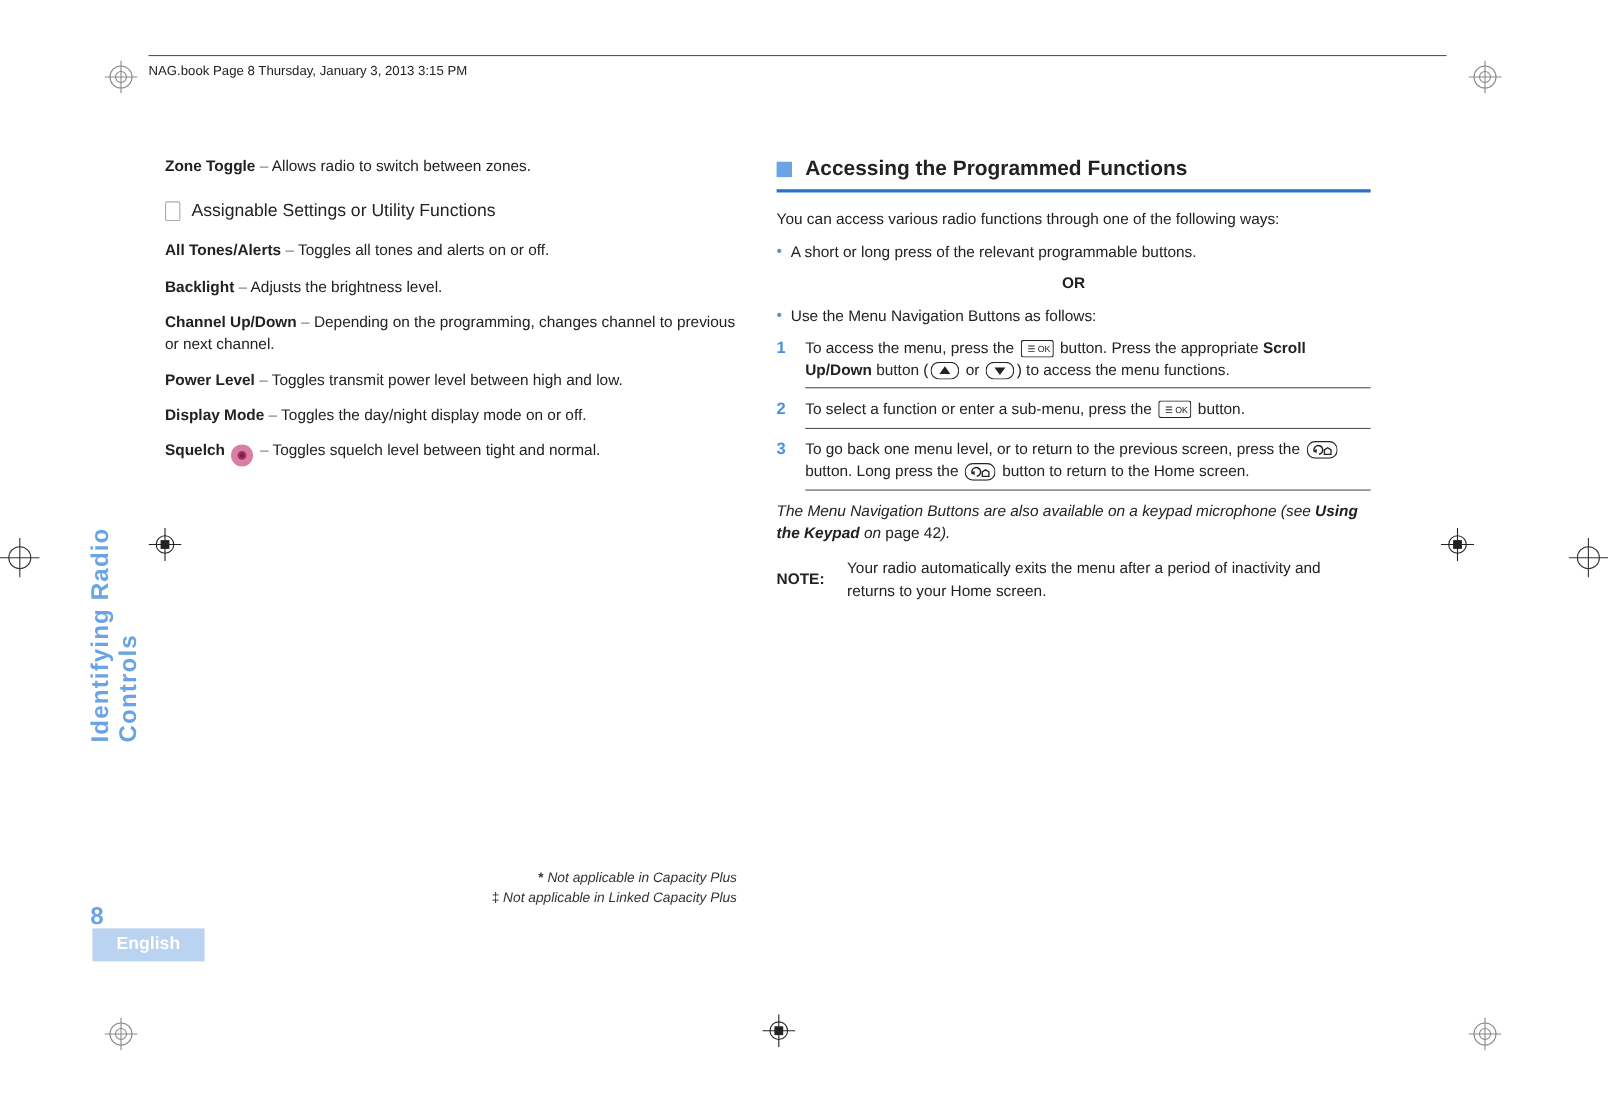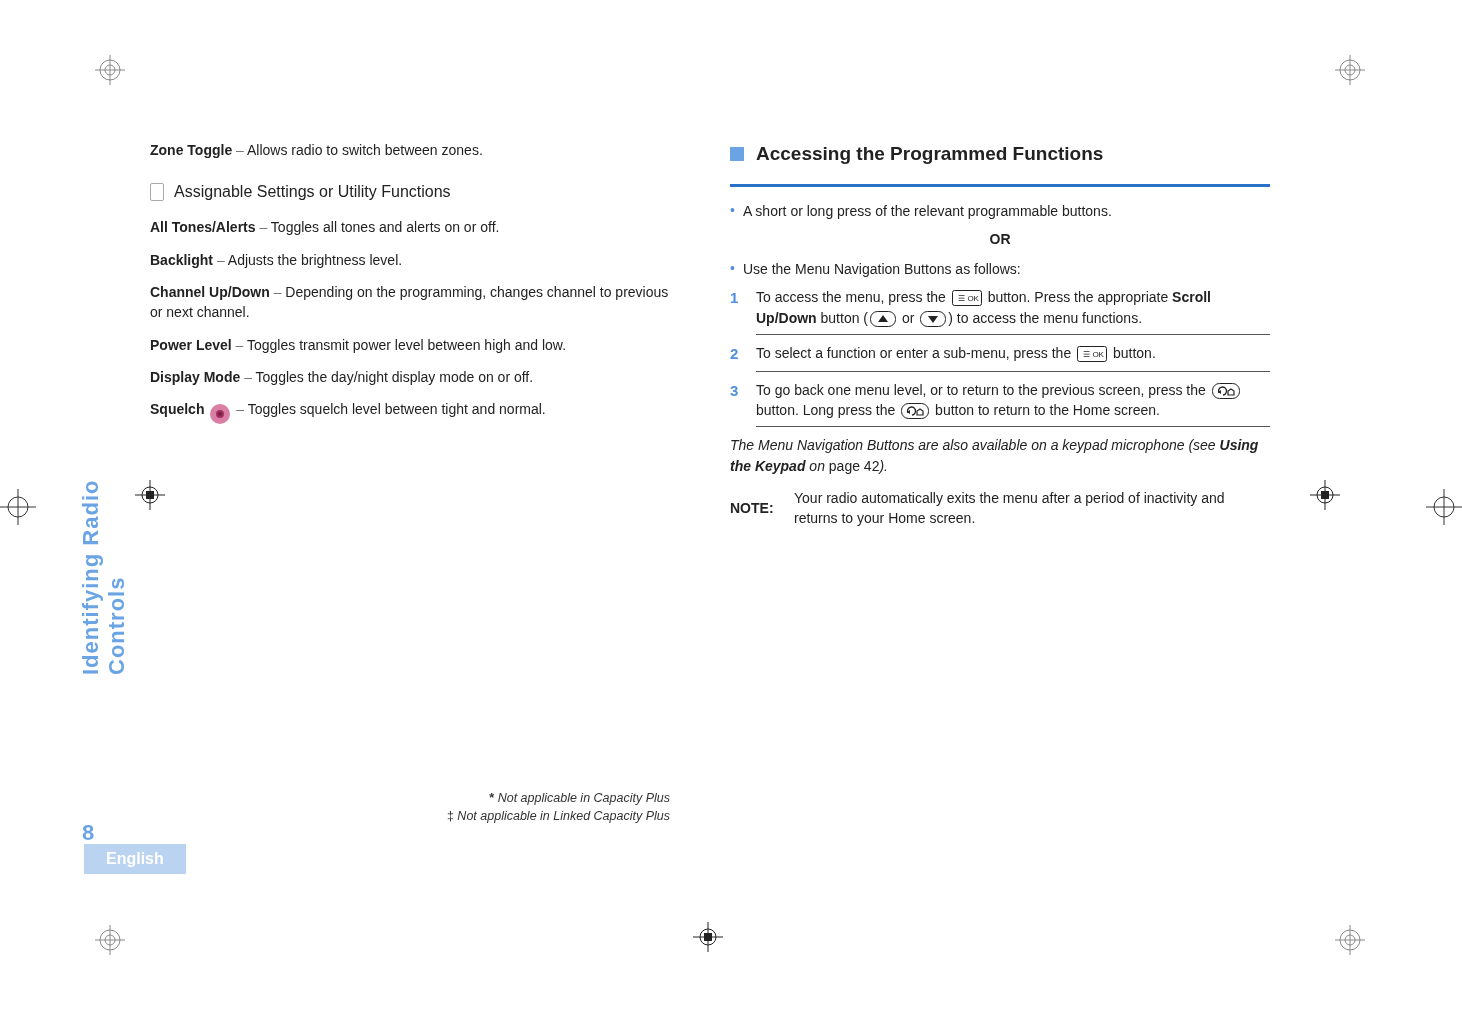--- a/index.html
+++ b/index.html
@@ -88,21 +88,21 @@
     font-size: 16px;
     padding: 6px 22px;
   }
 
   .columns {
     position: absolute;
     top: 90px;
     left: 60px;
     width: 1160px;
     display: flex;
-    gap: 60px;
+    gap: 36px;
   }
   .col { width: 520px; line-height: 1.45; }
   .col2 { width: 540px; }
 
   .entry { margin-bottom: 12px; }
   .entry .term { font-weight: bold; }
   .entry .dash { color: #777; }
   .entry .desc { color: #222; }
 
   .subsection {
@@ -117,21 +117,21 @@
     border: 1px solid #aaa;
     border-radius: 2px;
     position: relative;
   }
   .subsection .title { font-weight: normal; font-size: 16px; }
 
   .section-head {
     display: flex;
     align-items: center;
     gap: 12px;
-    margin-bottom: 16px;
+    margin-bottom: 4px;
   }
   .section-head .sq {
     width: 14px;
     height: 14px;
     background: #6aa4e4;
   }
   .section-head .title {
     font-weight: bold;
     font-size: 19px;
   }
@@ -264,20 +264,23 @@
   </div>
   <div class="reg-mark reg-bottom" style="bottom:5px;">
     <svg width="30" height="30">
         <circle cx="15" cy="15" r="8" fill="none" stroke="#222"></circle>
         <line x1="0" y1="15" x2="30" y2="15" stroke="#222"></line>
         <line x1="15" y1="0" x2="15" y2="30" stroke="#222"></line>
         <rect x="11" y="11" width="8" height="8" fill="#222"></rect>
       </svg>
   </div>
 
+  <div class="header-line">
+    <span>NAG.book  Page 8  Thursday, January 3, 2013  3:15 PM</span>
+  </div>
 
   <div class="sidebar">Identifying Radio Controls</div>
   <div class="page-num">8</div>
   <div class="lang-box">English</div>
 
   <div class="columns">
 
     <div class="col">
 
       <div class="entry">
@@ -320,20 +323,21 @@
     </div>
 
     <div class="col col2">
 
       <div class="section-head">
         <span class="sq"></span>
         <span class="title">Accessing the Programmed Functions</span>
       </div>
       <div class="section-rule"></div>
 
+      <div class="para">You can access various radio functions through one of the following ways:</div>
 
       <div class="bullet-row">
         <span class="dot">•</span>
         <span>A short or long press of the relevant programmable buttons.</span>
       </div>
 
       <div class="or-line">OR</div>
 
       <div class="bullet-row">
         <span class="dot">•</span>

